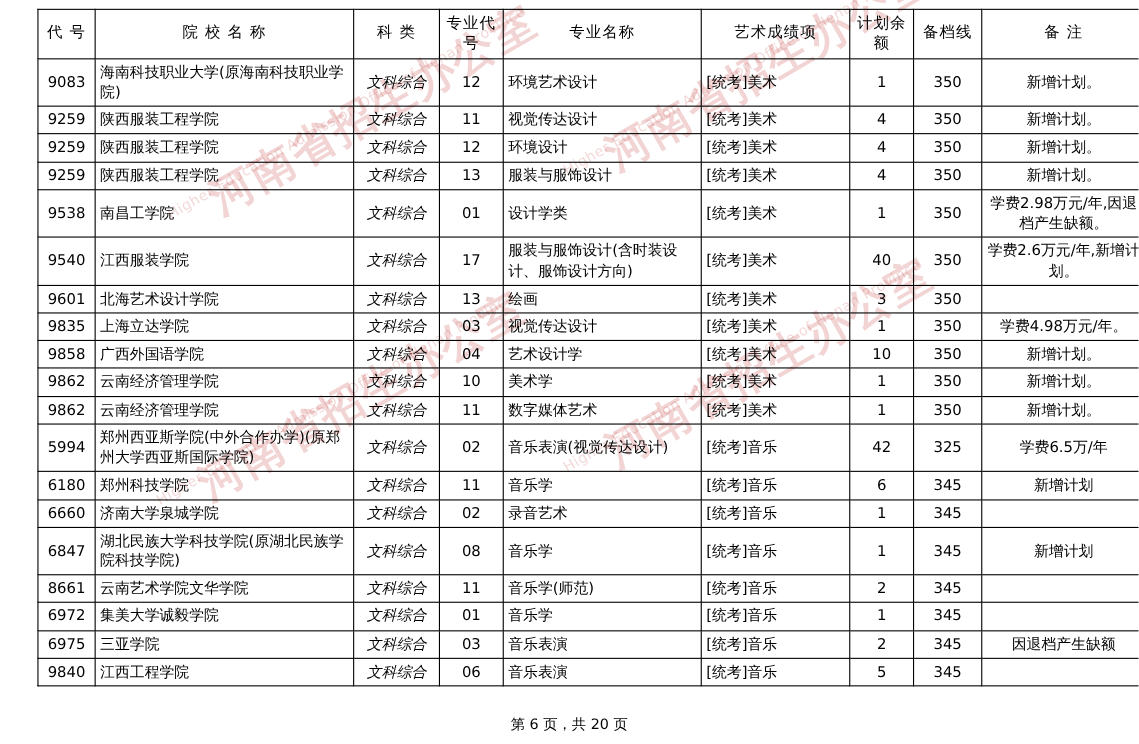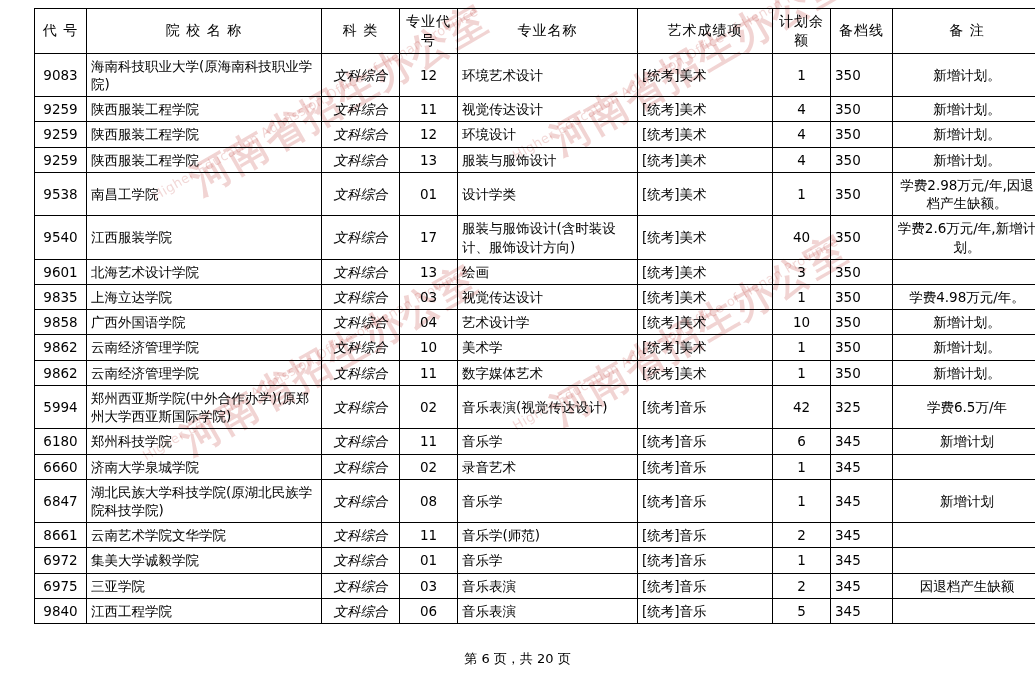--- a/index.html
+++ b/index.html
@@ -57,21 +57,21 @@
   col.c-line    { width: 62px; }
   col.c-note    { width: 149px; }
 
   td.code   { text-align: center; }
   td.school { text-align: left; padding-left: 8px; }
   td.cat    { text-align: center; font-style: italic; }
   td.major  { text-align: center; }
   td.mname  { text-align: left; padding-left: 8px; }
   td.art    { text-align: left; padding-left: 8px; }
   td.plan   { text-align: center; }
-  td.line   { text-align: left; }
+  td.line   { text-align: center; }
   td.note   { text-align: center; padding-left: 6px; }
 
   .footer {
     position: absolute;
     left: 0;
     right: 0;
     bottom: 8px;
     text-align: center;
     font-size: 13px;
     z-index: 3;

